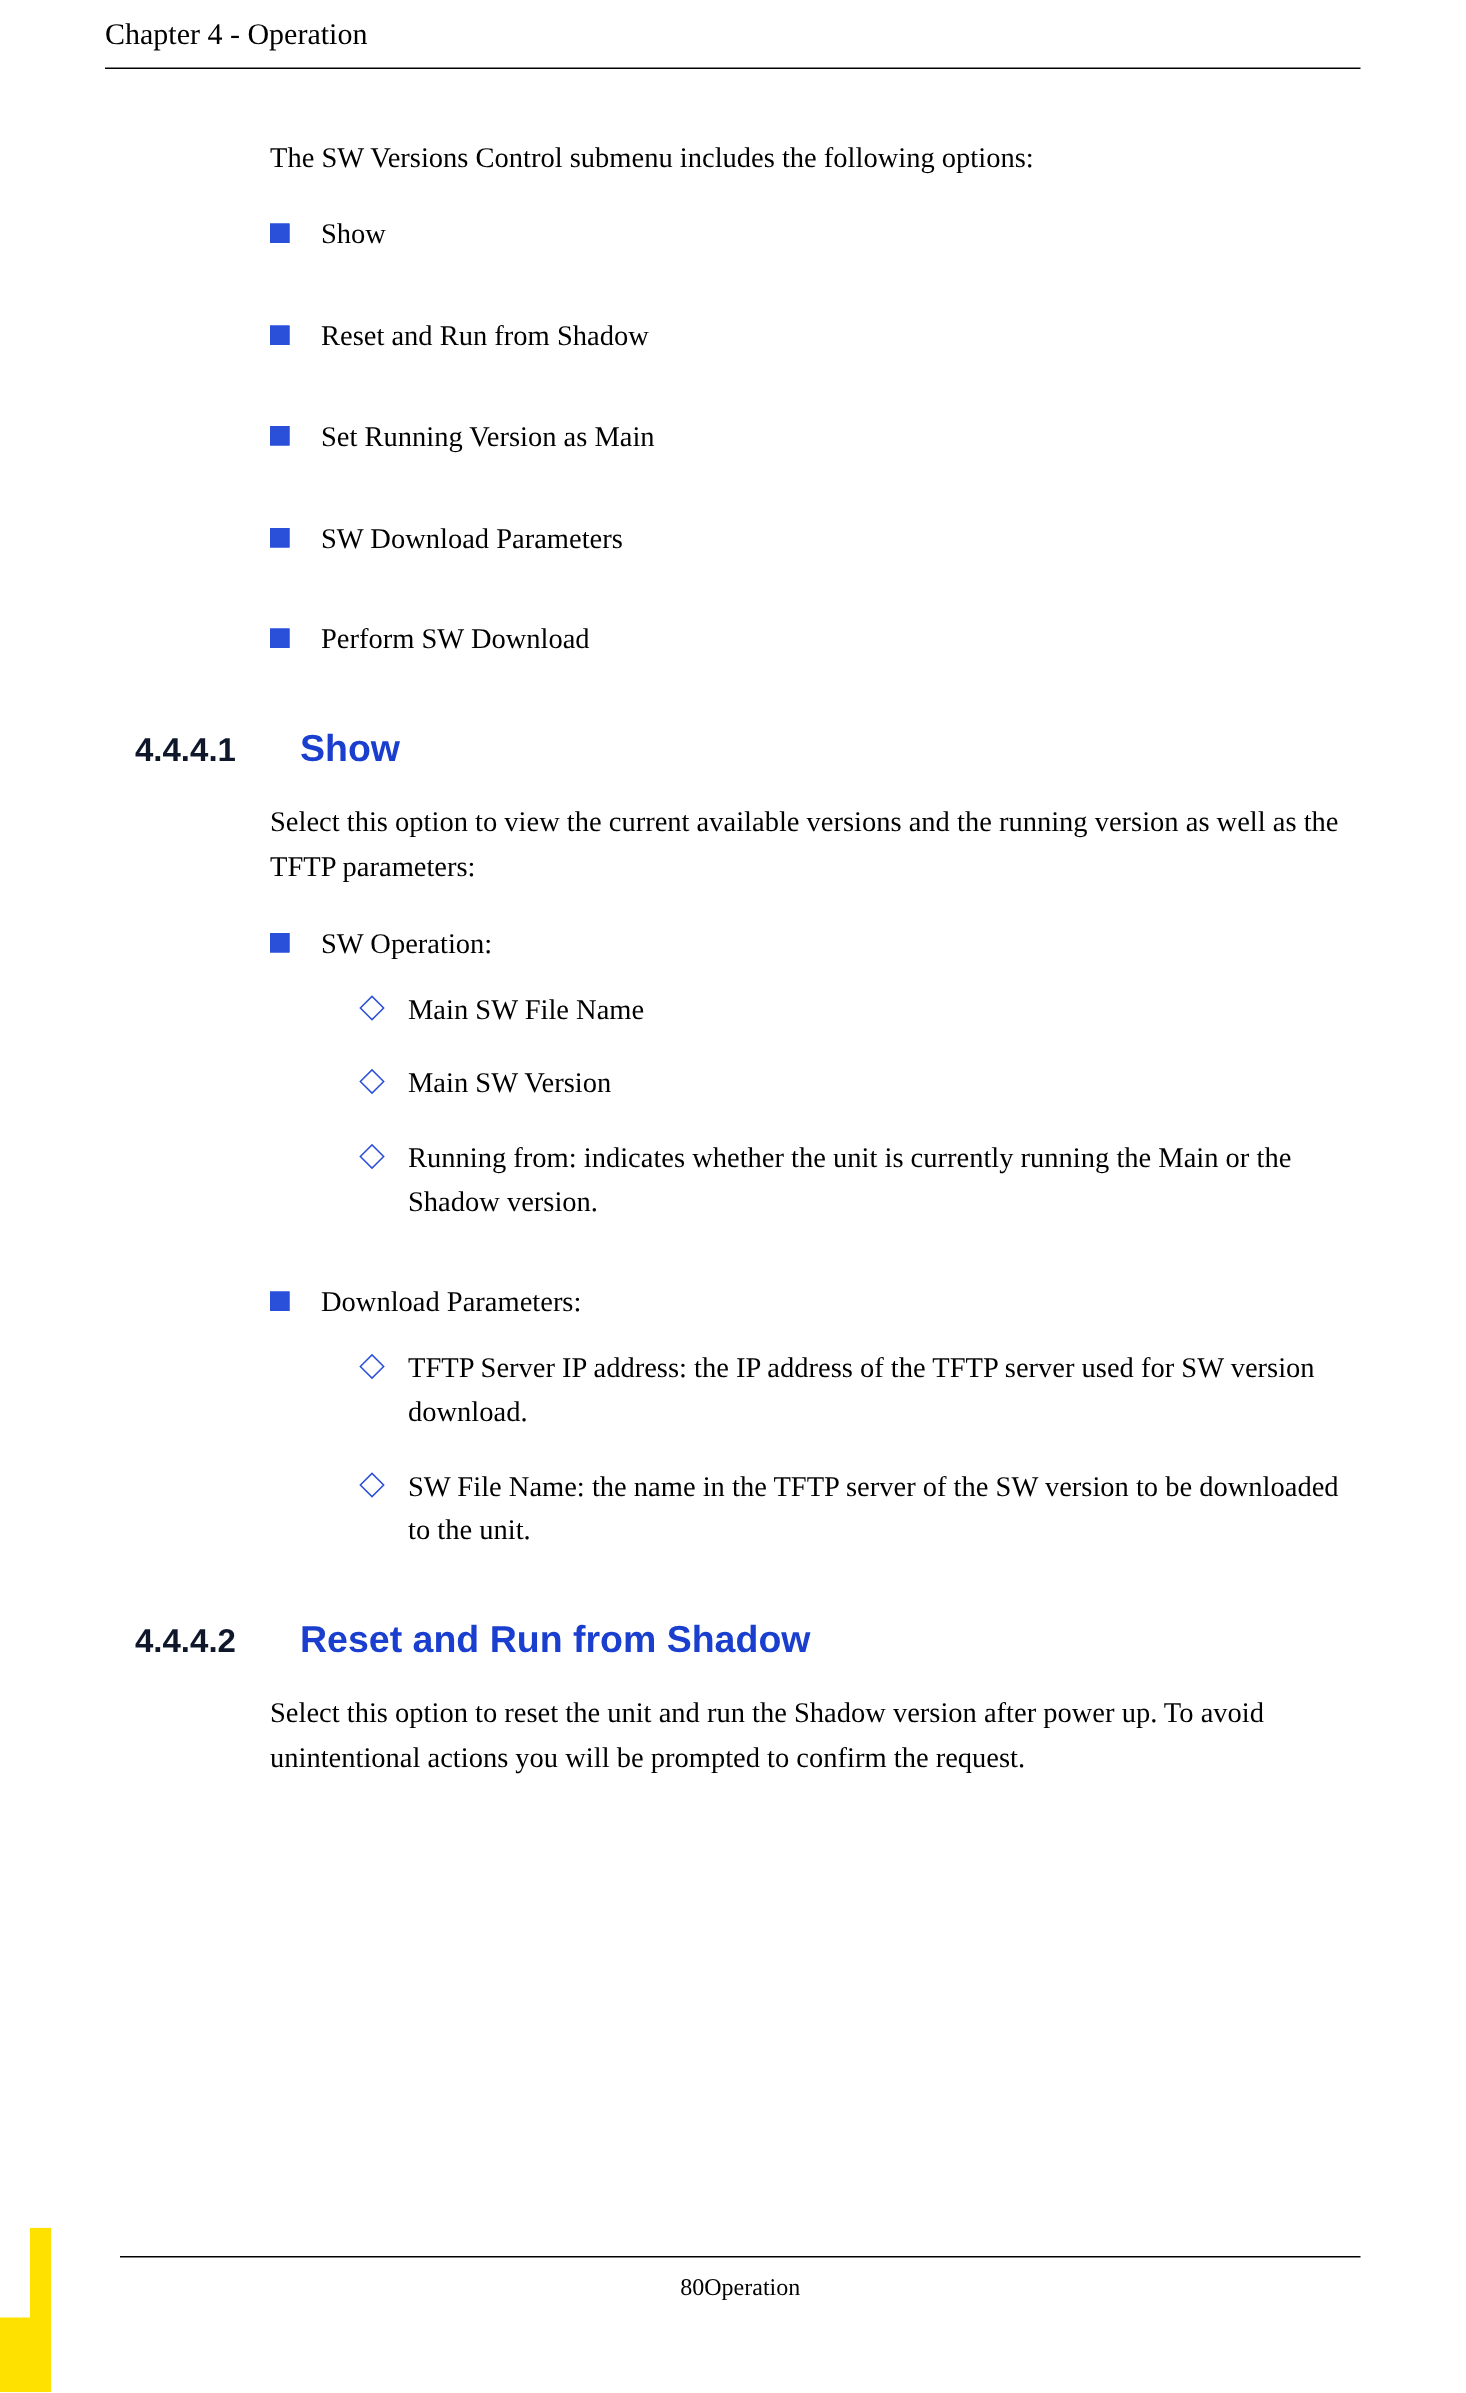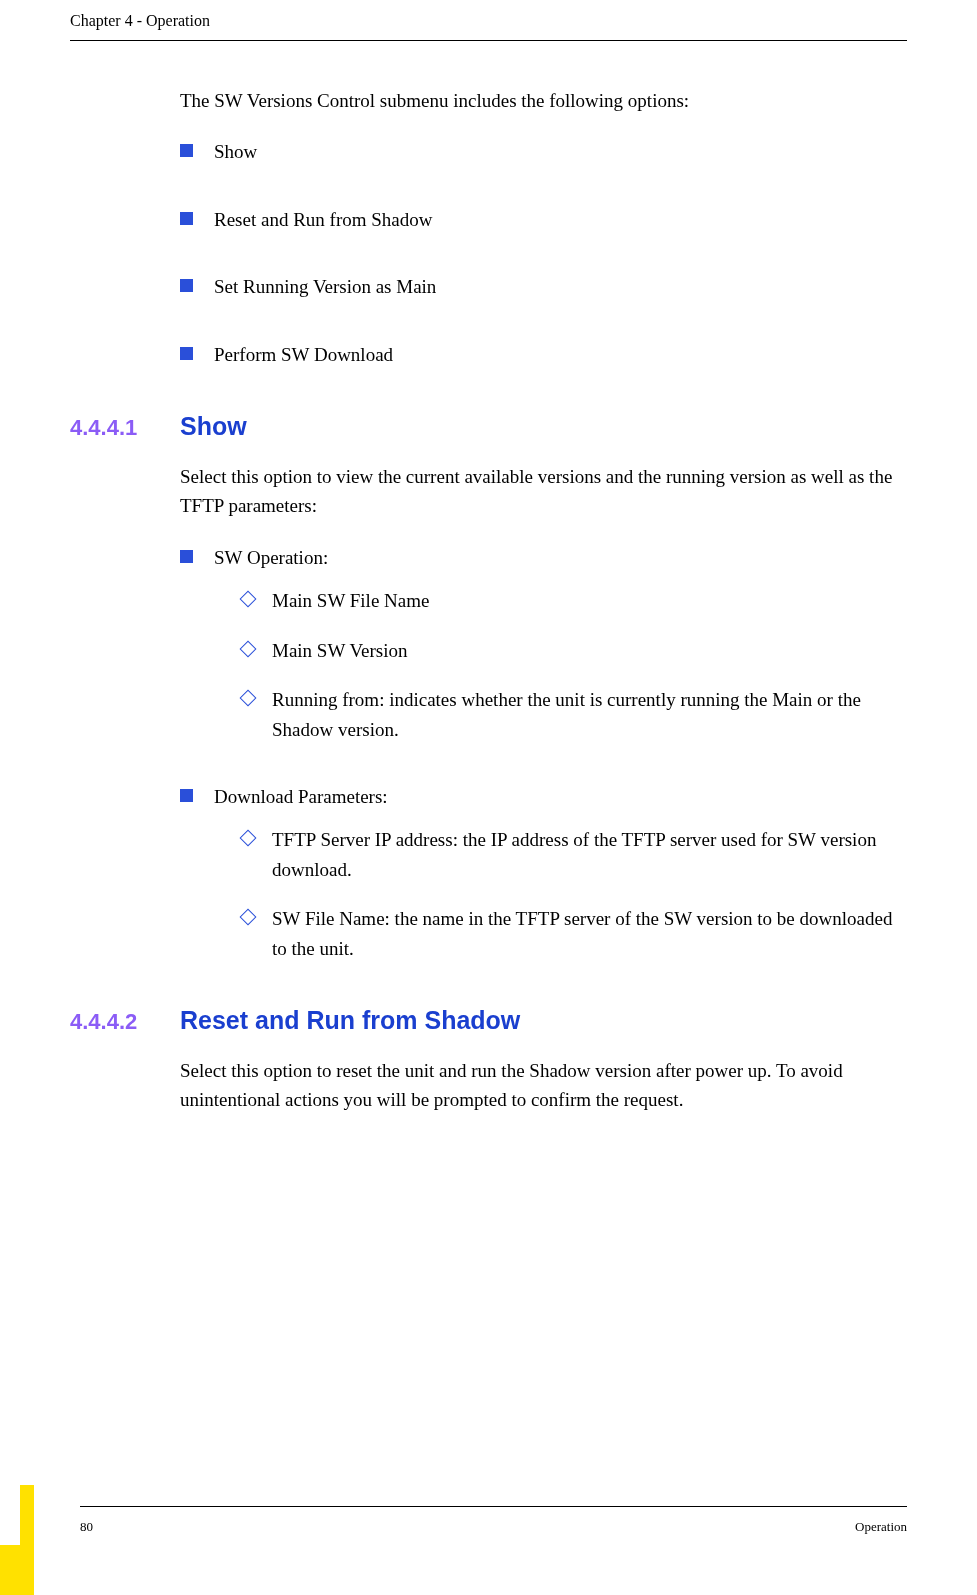--- a/index.html
+++ b/index.html
@@ -1,52 +1,53 @@
 <!DOCTYPE html>
 <html><head>
 <meta charset="utf-8">
 <style>
   * { box-sizing: border-box; margin: 0; padding: 0; }
   html, body { width: 977px; height: 1595px; background: #fff; font-family: Georgia, 'Times New Roman', serif; color: #000; }
   .page { position: relative; width: 977px; height: 1595px; padding: 0 70px; }
-  .header-row { padding-top: 12px; font-size: 16px; font-family: Georgia, serif; }
+  .header-row { padding-top: 12px; font-size: 20px; font-family: Georgia, serif; }
   hr.top-rule { border: none; border-top: 1.5px solid #000; margin-top: 10px; }
   .content { margin-left: 110px; margin-right: 10px; padding-top: 45px; font-size: 19px; line-height: 1.55; }
   .para { margin-bottom: 22px; }
   .square-list { list-style: none; padding-left: 0; margin-top: 12px; }
   .square-list > li { position: relative; padding-left: 34px; margin-bottom: 38px; }
   .square-list > li::before { content: ""; position: absolute; left: 0; top: 7px; width: 11px; height: 11px; background: #2a4fd9; border: 1px solid #2a4fd9; }
   .diamond-list { list-style: none; padding-left: 28px; margin-top: 14px; }
   .diamond-list > li { position: relative; padding-left: 30px; margin-bottom: 20px; }
   .diamond-list > li::before { content: ""; position: absolute; left: 0; top: 7px; width: 10px; height: 10px; border: 1.5px solid #2a4fd9; transform: rotate(45deg); background: #fff; }
   .section-head { display: flex; align-items: baseline; margin-top: 10px; margin-bottom: 16px; margin-left: -110px; }
-  .sec-num { width: 110px; font-family: Arial, Helvetica, sans-serif; font-weight: bold; font-size: 22px; color: #8b5cf6; flex-shrink: 0; }
+  .sec-num { width: 110px; font-family: Arial, Helvetica, sans-serif; font-weight: bold; font-size: 22px; color: #0f172a; flex-shrink: 0; margin-left: 20px; }
   .sec-title { font-family: Arial, Helvetica, sans-serif; font-weight: bold; font-size: 25px; color: #1a3fcf; }
   .footer { position: absolute; left: 80px; right: 70px; bottom: 60px; }
   hr.bottom-rule { border: none; border-top: 1px solid #000; margin-bottom: 12px; }
-  .footer-row { display: flex; justify-content: space-between; font-size: 13px; }
+  .footer-row { display: flex; justify-content: center; font-size: 16px; }
   
   .corner2 { position:absolute; left:0; bottom:0; width:34px; height:110px; overflow:hidden; }
   .corner2 svg { display:block; }
 </style>
 </head>
 <body>
 
 <div class="page">
 
   <div class="header-row">Chapter 4 - Operation</div>
   <hr class="top-rule">
 
   <div class="content">
     <p class="para">The SW Versions Control submenu includes the following options:</p>
 
     <ul class="square-list">
       <li>Show</li>
       <li>Reset and Run from Shadow</li>
       <li>Set Running Version as Main</li>
+      <li>SW Download Parameters</li>
       <li>Perform SW Download</li>
     </ul>
 
     <div class="section-head">
       <div class="sec-num">4.4.4.1</div>
       <div class="sec-title">Show</div>
     </div>
 
     <p class="para">Select this option to view the current available versions and the running version as well as the TFTP parameters:</p>
 

